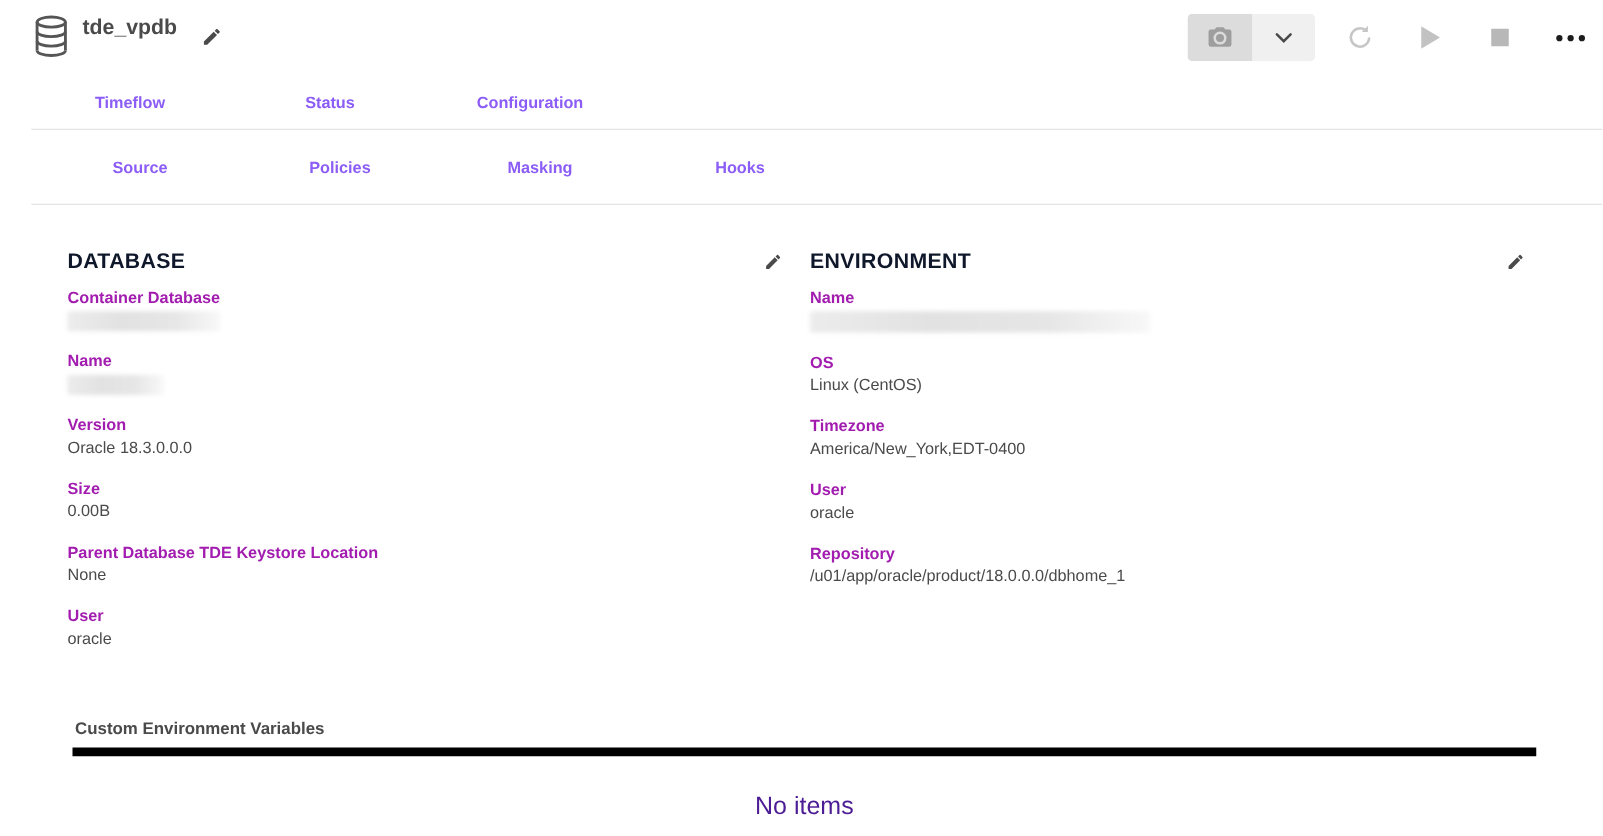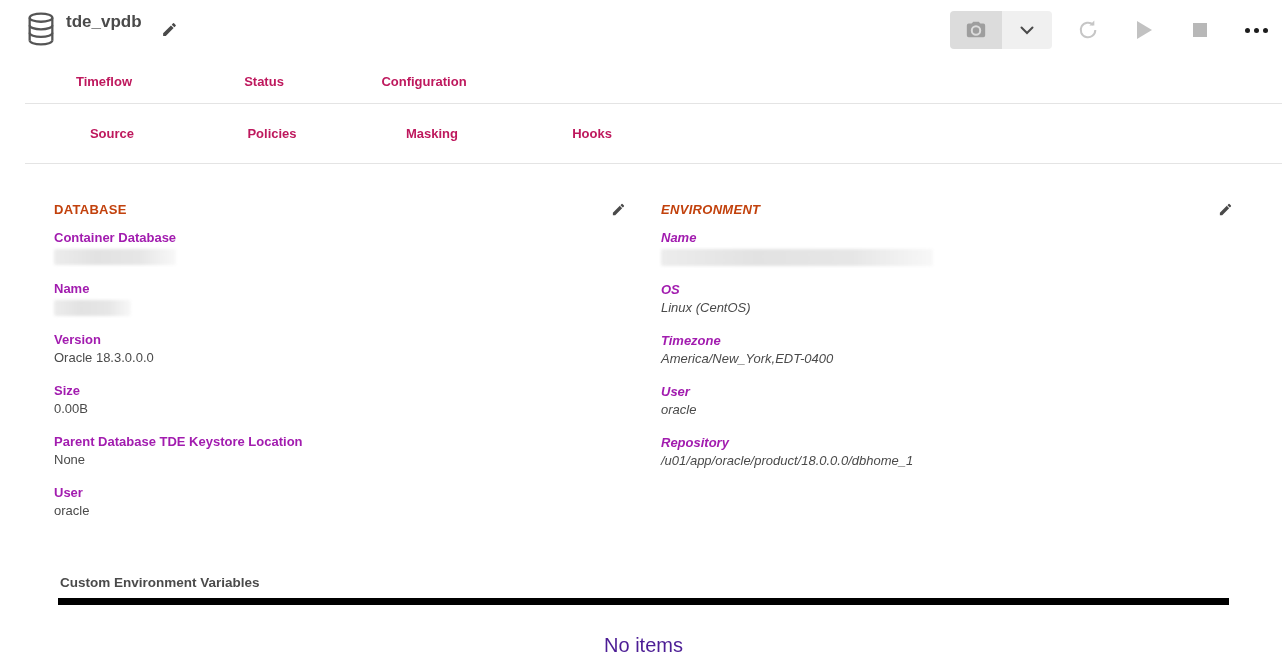--- a/index.html
+++ b/index.html
@@ -29,36 +29,36 @@
   .icon-btn { width:40px; height:38px; margin-left:16px; display:flex; align-items:center; justify-content:center; cursor:pointer; }
   .stop-square { width:14px; height:14px; background:#b8b8b8; }
   .dots { display:flex; gap:4px; }
   .dots span { width:5px; height:5px; border-radius:50%; background:#1c1c1c; display:block; }
 
   
   .tabs-row { display:flex; padding-left:24px; height:43px; align-items:center; }
   .subtabs-row { display:flex; padding-left:32px; height:59px; align-items:center; }
   .tab {
     width:160px; text-align:center;
-    font-size:13px; font-weight:bold; color:#be185d;
+    font-size:13px; font-weight:bold; color:#8b5cf6;
     cursor:pointer;
   }
   .divider { height:1px; background:#e4e4e4; margin-left:25px; }
 
   
   .content { display:flex; padding-left:54px; margin-top:36px; }
   .col { width:576px; }
-  .col + .col { margin-left:31px;font-style:italic; }
+  .col + .col { margin-left:18px; }
 
   .section-head {
     display:flex; justify-content:space-between; align-items:center;
     height:18px; margin-bottom:11px;
   }
   .section-title {
-    font-size:13px; font-weight:bold; color:#c2410c; letter-spacing:0.3px;
+    font-size:17px; font-weight:bold; color:#0f172a; letter-spacing:0.3px;
   }
   .edit-pencil { cursor:pointer; padding-right:4px; }
 
   .field { margin-bottom:15px; }
   .field-label { font-size:13px; font-weight:bold; line-height:18px; color:#a21caf; }
   .field-value { font-size:13px; line-height:18px; color:#4a4a4a; }
   .redacted-bar {
     height:16px; margin-top:2px; border-radius:2px;
     background:linear-gradient(90deg,#ececec 0%,#e2e2e2 35%,#e6e6e6 70%,#f8f8f8 100%);
     filter:blur(1.5px);

